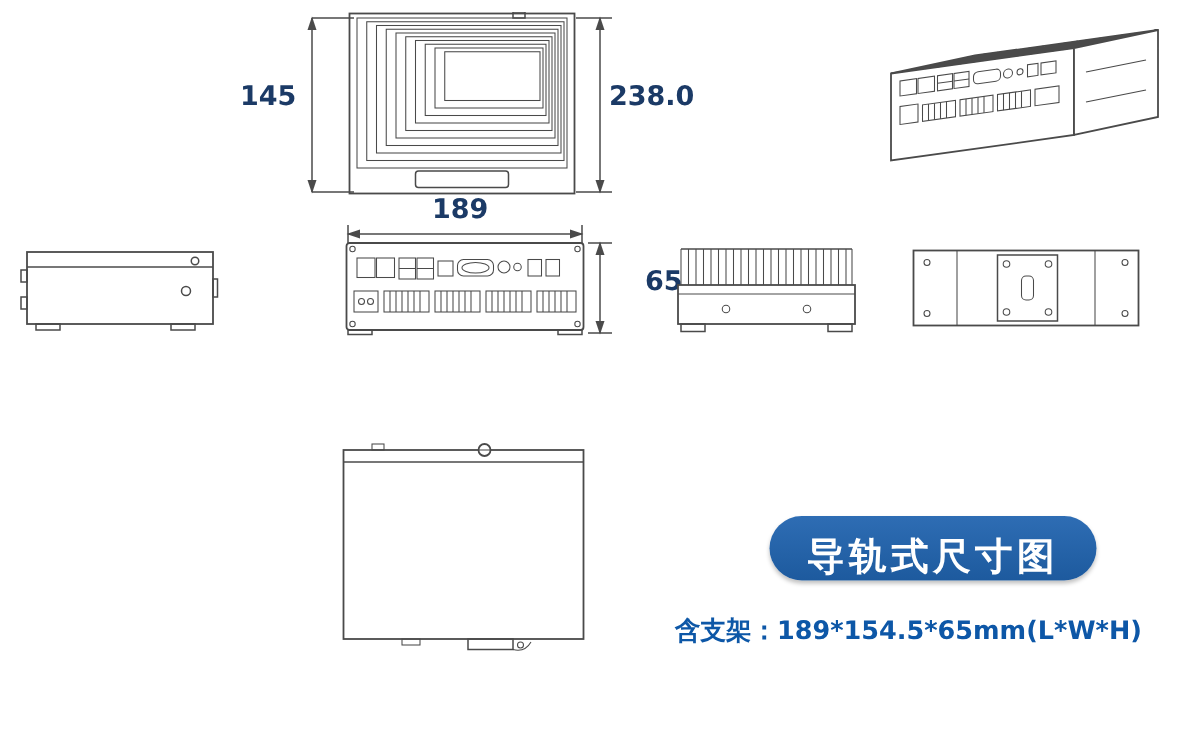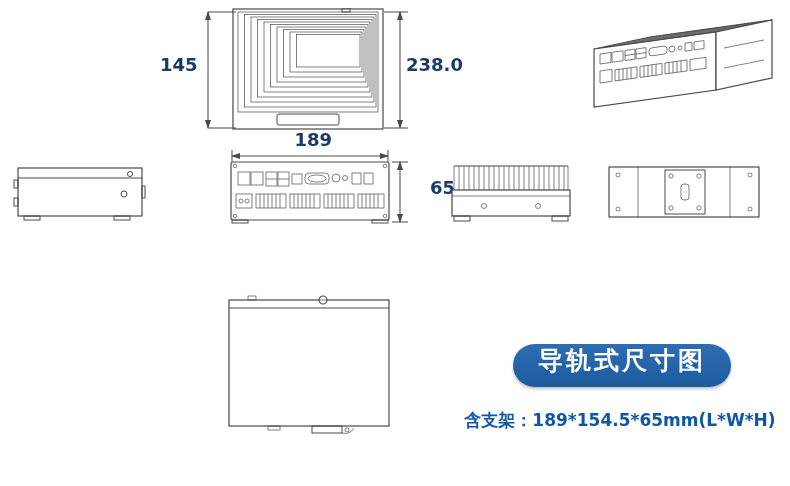--- a/index.html
+++ b/index.html
@@ -5,23 +5,23 @@
   html,body{margin:0;padding:0;background:#fff;font-family:"DejaVu Sans","Liberation Sans",sans-serif;}
   .canvas{position:relative;width:790px;height:486px;background:var(--background,#ffffff);overflow:hidden;}
   .abs{position:absolute;}
   svg .ln{fill:none;stroke:var(--line,#444);stroke-width:1;}
   svg .thin{fill:none;stroke:var(--line,#444);stroke-width:.7;}
   svg .fw{fill:#ffffff;stroke:var(--line,#444);stroke-width:1.2;}
   svg .fl{fill:var(--line,#444);stroke:none;}
   .dim-label{position:absolute;color:var(--dimension-text,#1b3a66);font-weight:bold;font-size:18px;line-height:20px;}
   .badge{position:absolute;left:513px;top:344px;width:218px;height:43px;border-radius:22px;
          background:linear-gradient(180deg,var(--badge-background,#2e6db4),#1d5a9e);
-         color:var(--badge-text,#fff);display:flex;align-items:flex-start;justify-content:center;
+         color:var(--badge-text,#fff);display:flex;align-items:flex-end;justify-content:center;
          font-size:25px;font-weight:bold;letter-spacing:3px;box-shadow:0 2px 3px rgba(0,0,0,.25);}
-  .footer-label{position:absolute;left:450px;top:409px;width:340px;text-align:center;
+  .footer-label{position:absolute;left:450px;top:409px;width:340px;
          color:var(--footer-text,#0d57a7);font-weight:bold;font-size:17px;}
 </style>
 </head>
 <body>
 
 <div class="canvas">
 
   <svg class="abs" style="left:232px;top:8px" width="152" height="122" viewBox="0 0 152 122">
     <rect class="fw" x="1" y="1" width="150" height="120"></rect>
     <rect class="ln" x="110" y="0" width="8" height="4"></rect>
@@ -132,21 +132,21 @@
     <rect class="ln" x="142" y="60" width="16" height="3"></rect>
   </svg>
 
   <svg class="abs" style="left:226px;top:148px" width="168" height="14" viewBox="0 0 168 14">
     <line class="ln" x1="6" y1="8" x2="162" y2="8"></line>
     <polygon class="fl" points="5,8 14,5 14,11"></polygon>
     <polygon class="fl" points="163,8 154,5 154,11"></polygon>
     <line class="ln" x1="6" y1="2" x2="6" y2="14"></line>
     <line class="ln" x1="162" y1="2" x2="162" y2="14"></line>
   </svg>
-  <div class="dim-label" style="left:288px;top:130px;width:44px;text-align:right">189</div>
+  <div class="dim-label" style="left:288px;top:130px;width:44px;text-align:left">189</div>
 
   <svg class="abs" style="left:392px;top:158px" width="24" height="68" viewBox="0 0 24 68">
     <line class="ln" x1="8" y1="4" x2="8" y2="64"></line>
     <polygon class="fl" points="8,3 5,12 11,12"></polygon>
     <polygon class="fl" points="8,65 5,56 11,56"></polygon>
     <line class="ln" x1="0" y1="4" x2="16" y2="4"></line>
     <line class="ln" x1="0" y1="64" x2="16" y2="64"></line>
   </svg>
   <div class="dim-label" style="left:430px;top:178px;width:30px">65</div>
 

